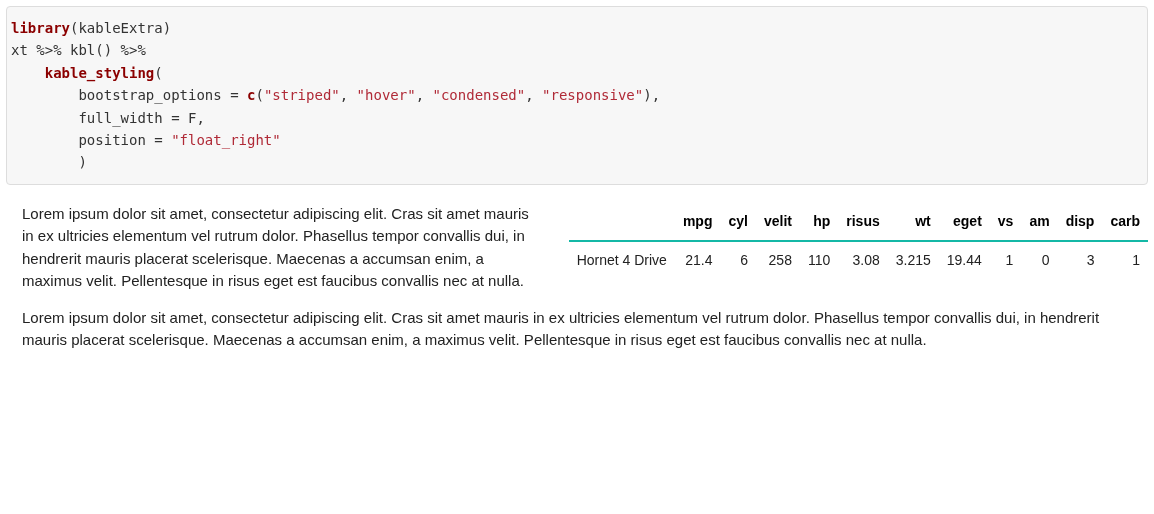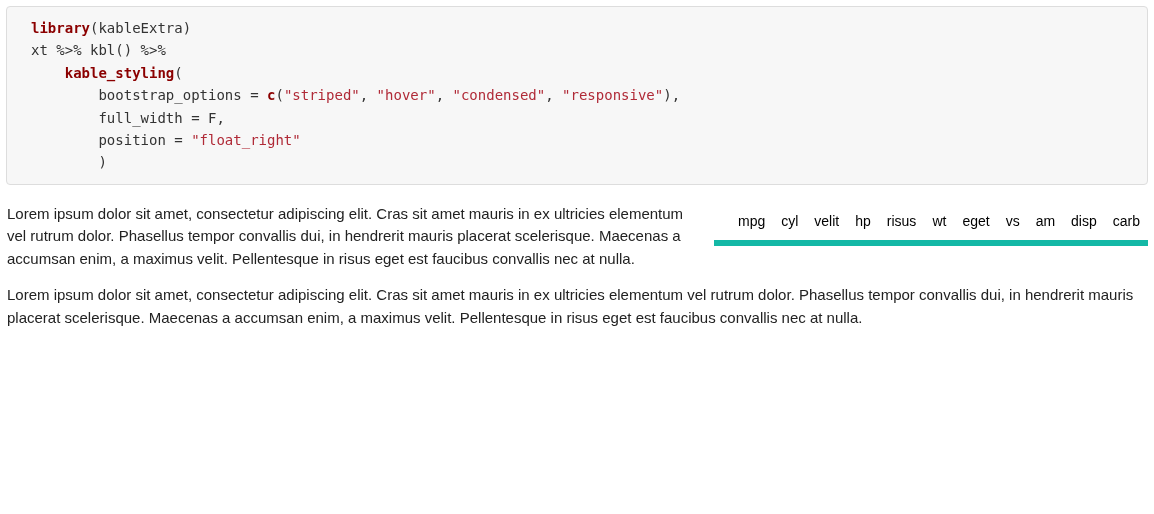--- a/index.html
+++ b/index.html
@@ -9,21 +9,21 @@
     font-family: "Helvetica Neue", Helvetica, Arial, sans-serif;
     font-size: 15px;
     color: #333;
     width: 1154px;
     background: #fff;
   }
   pre.code-block {
     background: #f7f7f7;
     border: 1px solid #ddd;
     border-radius: 4px;
-    padding: 10px 24px;
+    padding: 10px 4px;
     margin: 0 0 18px 0;
     font-family: Consolas, Monaco, "Lucida Console", monospace;
     font-size: 14px;
     line-height: 1.6;
     white-space: pre;
     color: #333;
     overflow-x: auto;
   }
   .kw  { color: #8B0000; font-weight: bold; }
   .fun { color: #8B0000; font-weight: bold; }
@@ -39,31 +39,31 @@
     color: #222;
     line-height: 1.4;
   }
   .data-table th, .data-table td {
     padding: 9px 8px;
     text-align: right;
     border-top: 1px solid #ddd;
   }
   .data-table thead th {
     border-top: none;
-    border-bottom: 6px solid #14b8a6;
-    font-weight: 400;
+    border-bottom: 2px solid #14b8a6;
+    font-weight: 700;
     color: #000;
   }
   .data-table th:first-child, .data-table td:first-child {
     text-align: left;
   }
   .data-table thead th:first-child { visibility: hidden; }
 
   p.prose {
-    margin: 0 0 14px 1px;
+    margin: 0 0 14px 16px;
     line-height: 1.5;
     color: #222;
   }
 </style>
 </head>
 <body>
 
 <pre class="code-block"><span class="kw">library</span><span>(kableExtra)</span>
 <span>xt %&gt;% kbl() %&gt;% </span>
 <span>    </span><span class="fun">kable_styling</span><span>(</span>
@@ -85,20 +85,34 @@
           <th>risus</th>
           <th>wt</th>
           <th>eget</th>
           <th>vs</th>
           <th>am</th>
           <th>disp</th>
           <th>carb</th>
         </tr>
     </thead>
     <tbody id="tbl-body">
+        <tr>
+          <td>Hornet 4 Drive</td>
+          <td>21.4</td>
+          <td>6</td>
+          <td>258</td>
+          <td>110</td>
+          <td>3.08</td>
+          <td>3.215</td>
+          <td>19.44</td>
+          <td>1</td>
+          <td>0</td>
+          <td>3</td>
+          <td>1</td>
+        </tr>
       </tbody>
   </table>
 
   <p class="prose">Lorem ipsum dolor sit amet, consectetur adipiscing elit. Cras sit amet mauris in ex ultricies elementum vel rutrum dolor. Phasellus tempor convallis dui, in hendrerit mauris placerat scelerisque. Maecenas a accumsan enim, a maximus velit. Pellentesque in risus eget est faucibus convallis nec at nulla.</p>
   <p class="prose">Lorem ipsum dolor sit amet, consectetur adipiscing elit. Cras sit amet mauris in ex ultricies elementum vel rutrum dolor. Phasellus tempor convallis dui, in hendrerit mauris placerat scelerisque. Maecenas a accumsan enim, a maximus velit. Pellentesque in risus eget est faucibus convallis nec at nulla.</p>
 
   <div style="clear:both;"></div>
 </div>
 
 </body></html>

